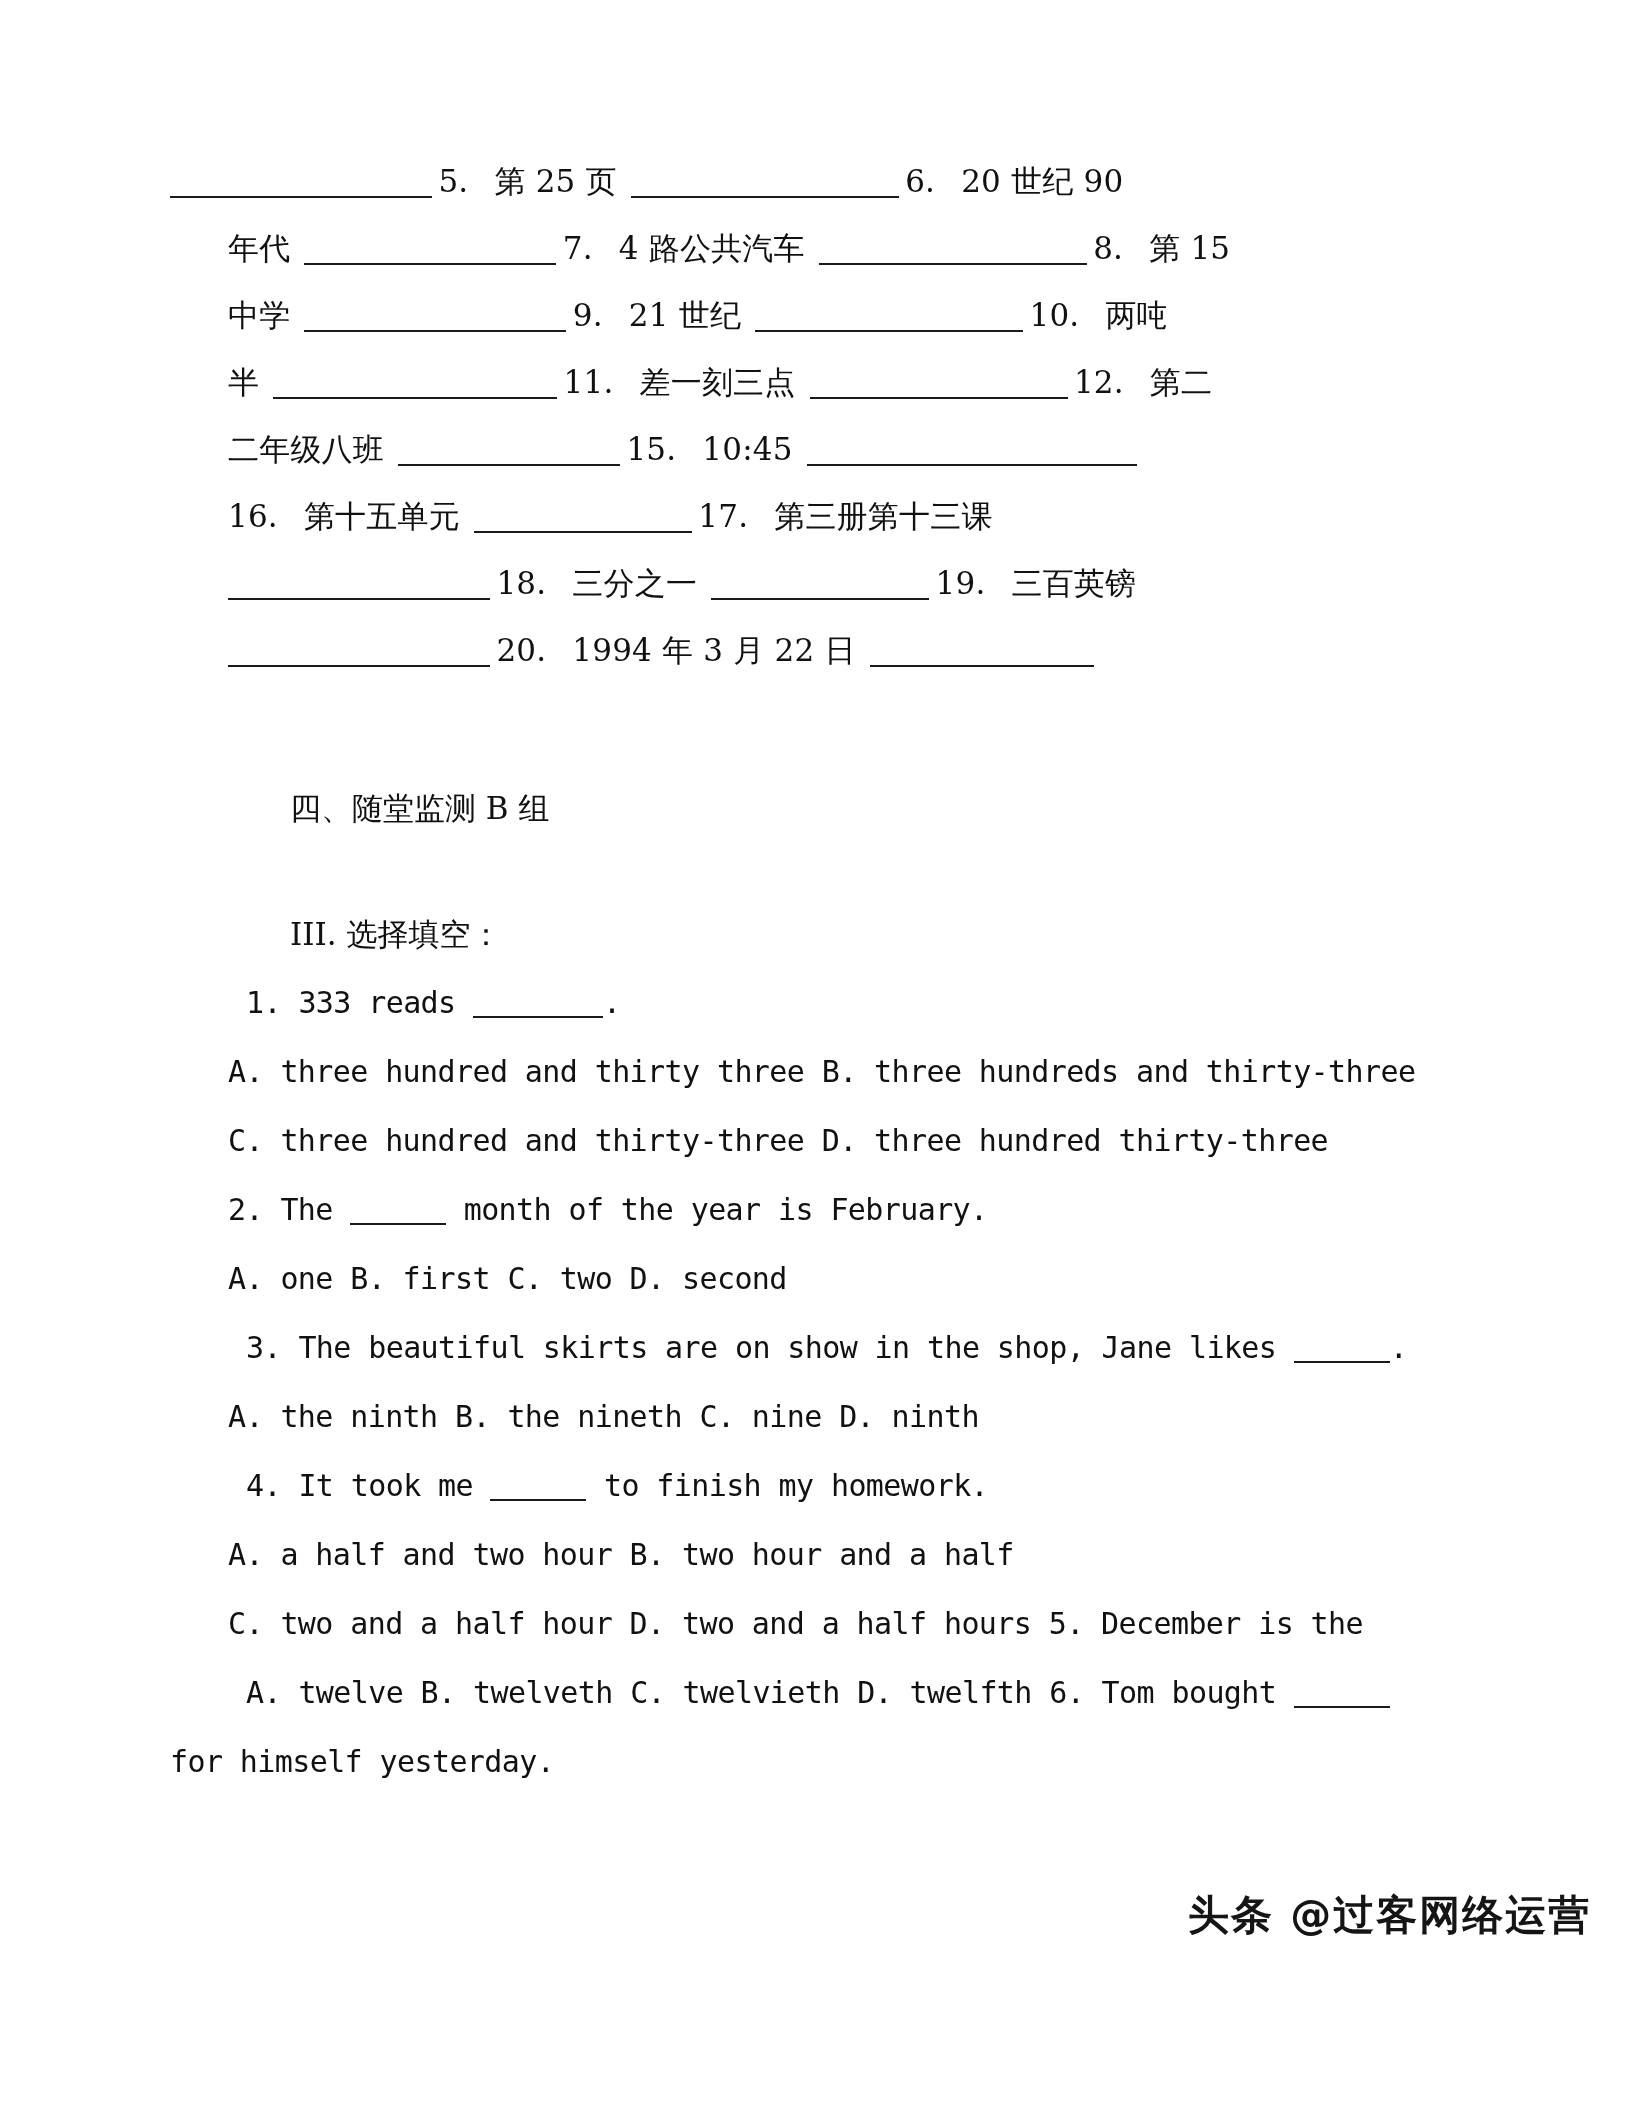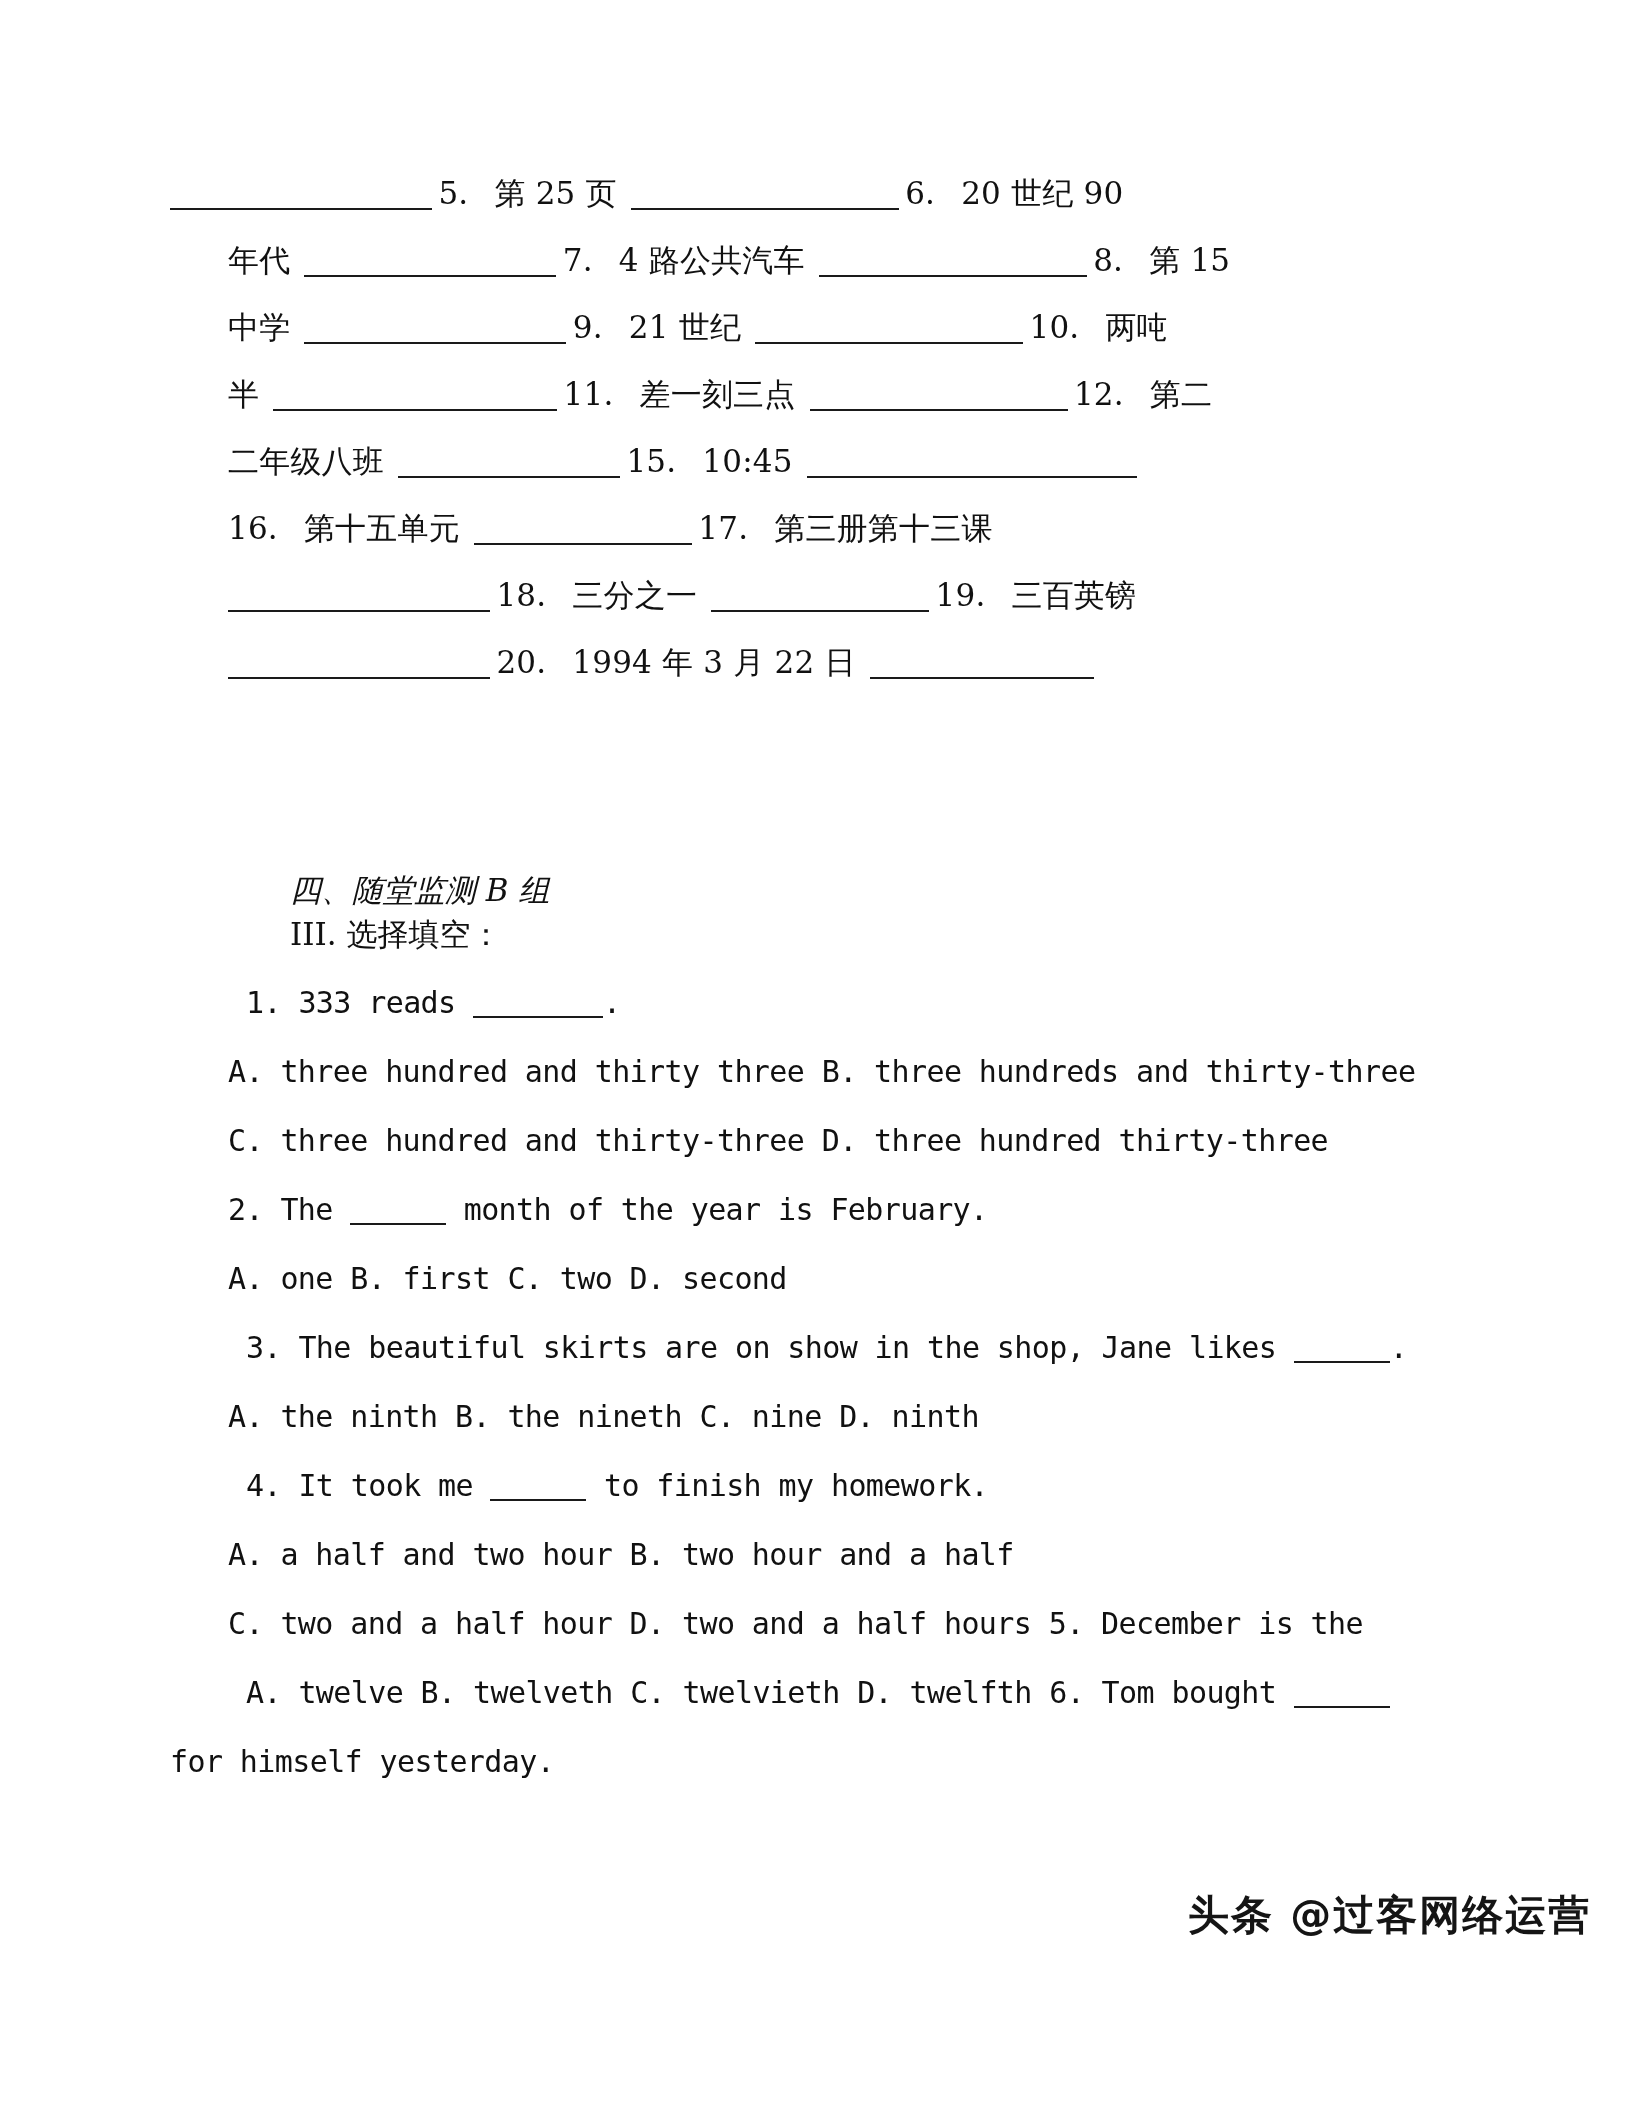--- a/index.html
+++ b/index.html
@@ -21,21 +21,21 @@
     left: 0; top: 0;
     width: 1632px;
     height: 2112px;
     background: #fff;
   }
 
   
   .cn-block {
     position: absolute;
     left: 228px;
-    top: 160px;
+    top: 148px;
     width: 1172px;
     font-family: "DejaVu Serif", "Liberation Serif", serif;
     font-size: 31px;
     line-height: 67px;
     color: #111;
     letter-spacing: 0.2px;
   }
   .cn-line {
     display: block;
     white-space: nowrap;
@@ -54,21 +54,21 @@
 
   
   .heading {
     position: absolute;
     left: 290px;
     font-family: "DejaVu Serif", "Liberation Serif", serif;
     font-size: 31px;
     color: #111;
     white-space: nowrap;
   }
-  #h-section-four { top: 870px; font-style: italic; }
+  #h-section-four { top: 788px; }
   #h-part-three   { top: 902px; margin-top: 12px; }
 
   
   .mc-block {
     position: absolute;
     left: 228px;
     top: 968px;
     width: 1180px;
     font-family: "DejaVu Sans Mono", "Liberation Mono", monospace;
     font-size: 30px;

